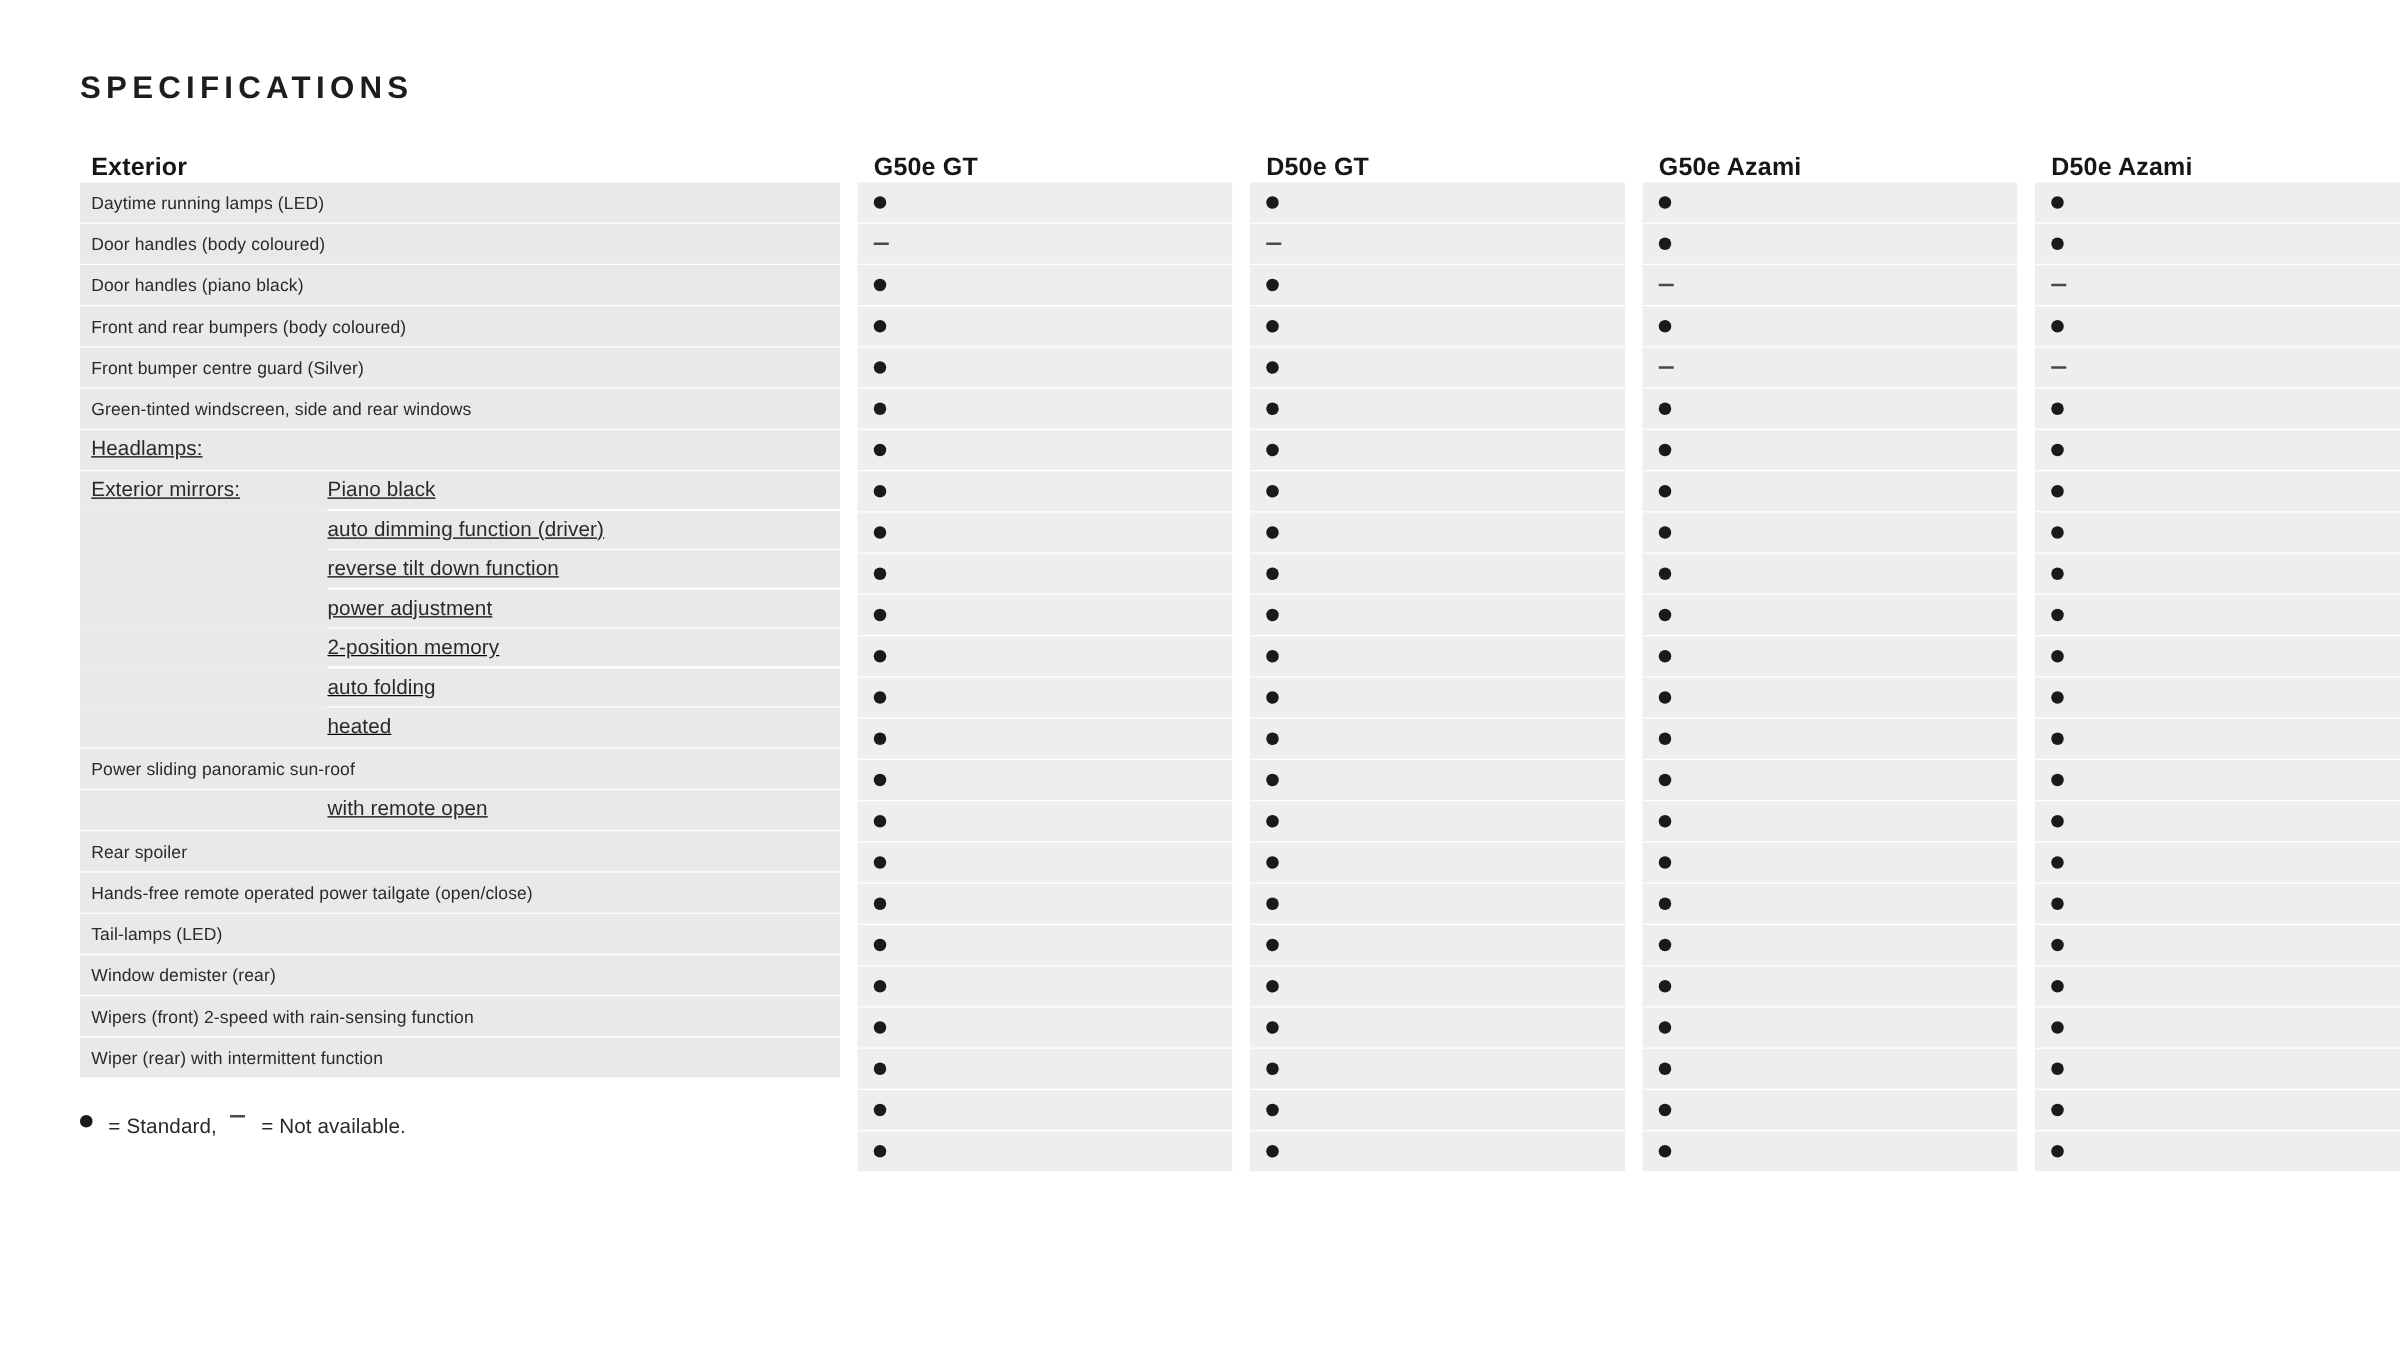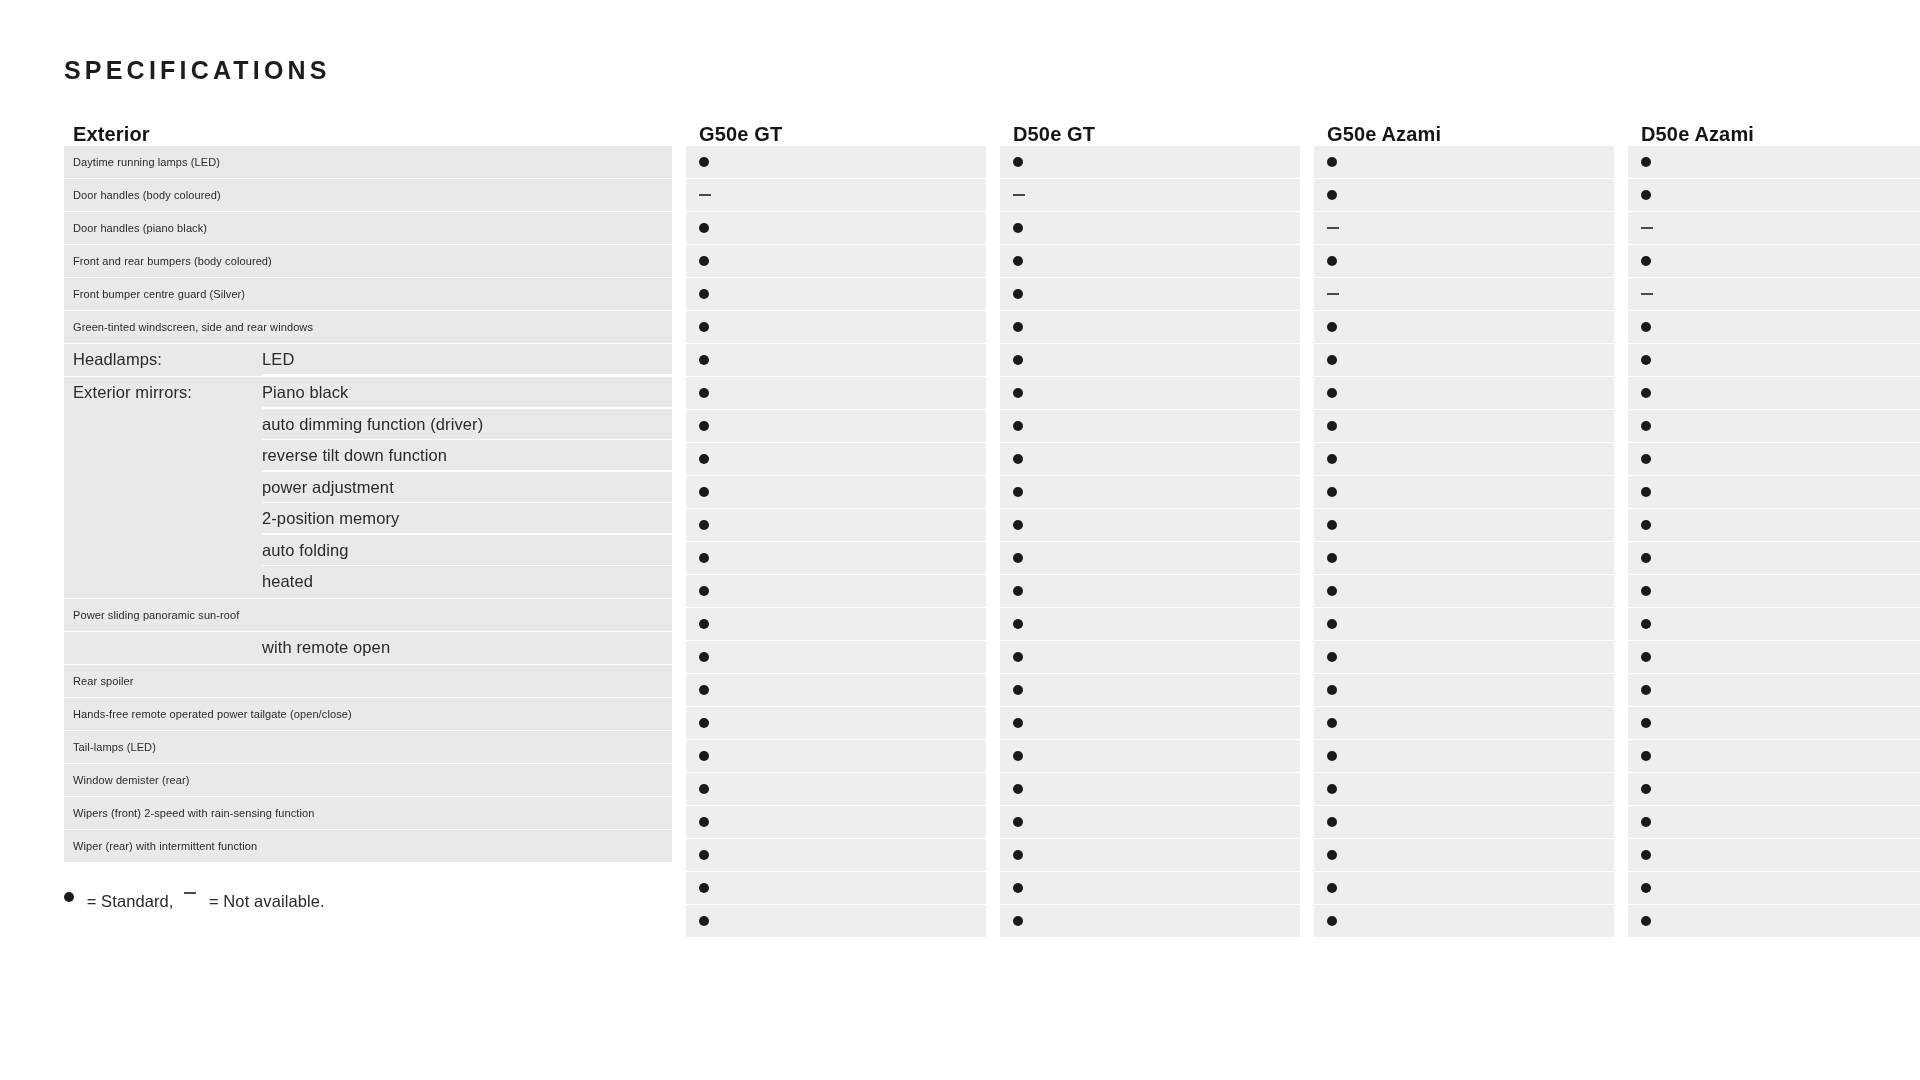--- a/index.html
+++ b/index.html
@@ -72,21 +72,21 @@
   .lbl-row {
     height: 31.5px;
     display: flex;
     align-items: center;
     background: #e9e9e9;
     margin-bottom: 1.5px;
     position: relative;
   }
 
   .lbl-main {
-    font-size: 11px;
+    font-size: 14px;
     color: #2a2a2a;
     padding-left: 9px;
     white-space: nowrap;
     letter-spacing: 0.1px;
   }
 
   .lbl-group-title {
     font-size: 16.5px;
     color: #2a2a2a;
     padding-left: 9px;
@@ -119,21 +119,21 @@
     left: 0;
     right: 0;
     bottom: 0;
     height: 1.5px;
     background: #ffffff;
   }
 
   .lbl-row.no-underline .sub-wrap::after { display: none; }
 
   
-  .grpblock { margin-bottom: 1.5px; }
+  .grpblock { margin-bottom: 1.5px; text-decoration: underline; }
   .grpblock .lbl-row { margin-bottom: 0; }
 
   
   .markcol {
     width: 300px;
     flex: 0 0 300px;
   }
 
   .gap {
     width: 14px;
@@ -217,23 +217,20 @@
           </div>
           <div class="lbl-row">
             <span class="lbl-main">Front bumper centre guard (Silver)</span>
           </div>
           <div class="lbl-row">
             <span class="lbl-main">Green-tinted windscreen, side and rear windows</span>
           </div>
           <div class="grpblock">
             <div class="lbl-row">
               <span class="lbl-group-title">Headlamps:</span>
-              <div class="sub-wrap">
-                <span class="lbl-sub">LED</span>
-              </div>
             </div>
           </div>
           <div class="grpblock">
             <div class="lbl-row">
               <span class="lbl-group-title">Exterior mirrors:</span>
               <div class="sub-wrap">
                 <span class="lbl-sub">Piano black</span>
               </div>
             </div>
             <div class="lbl-row">

